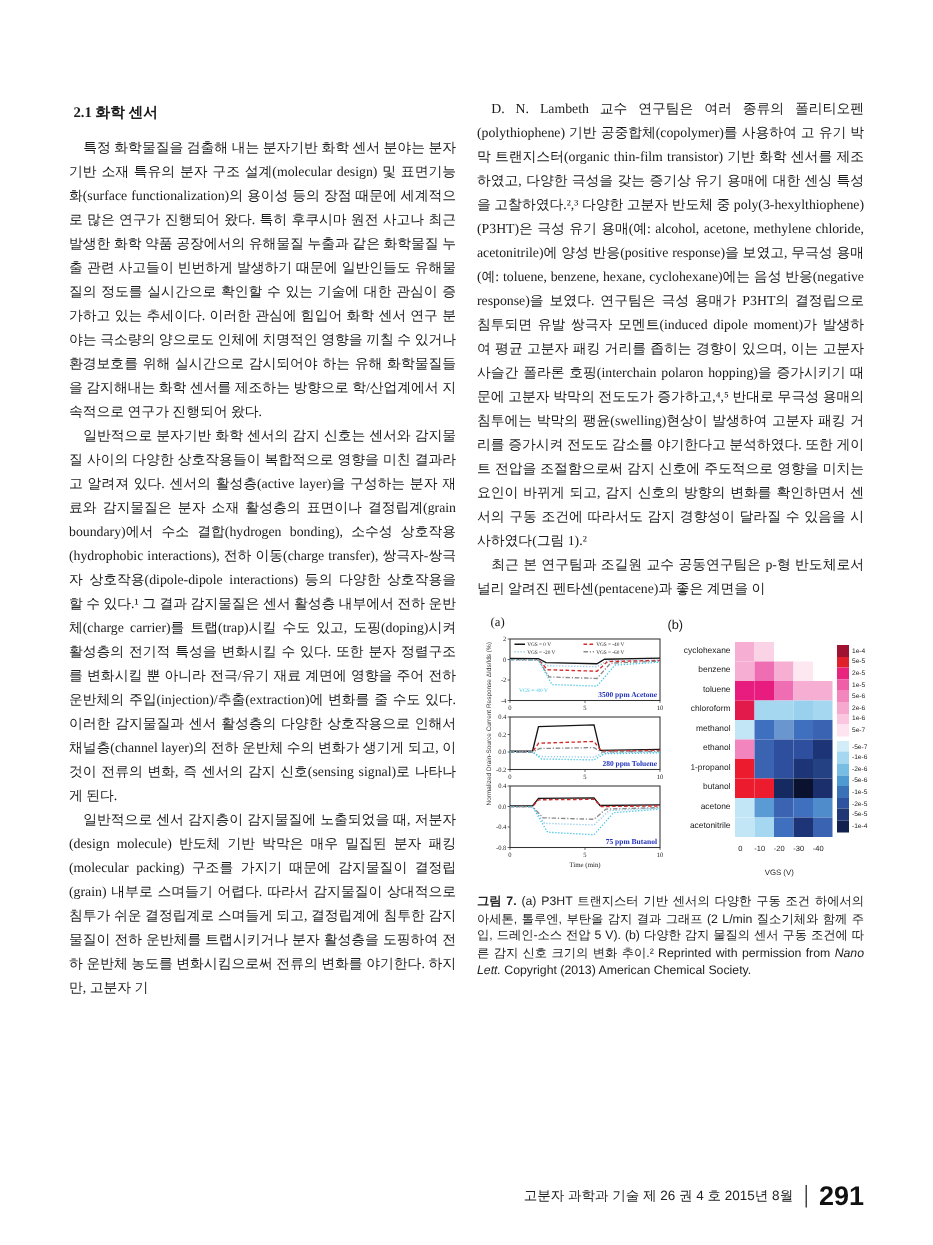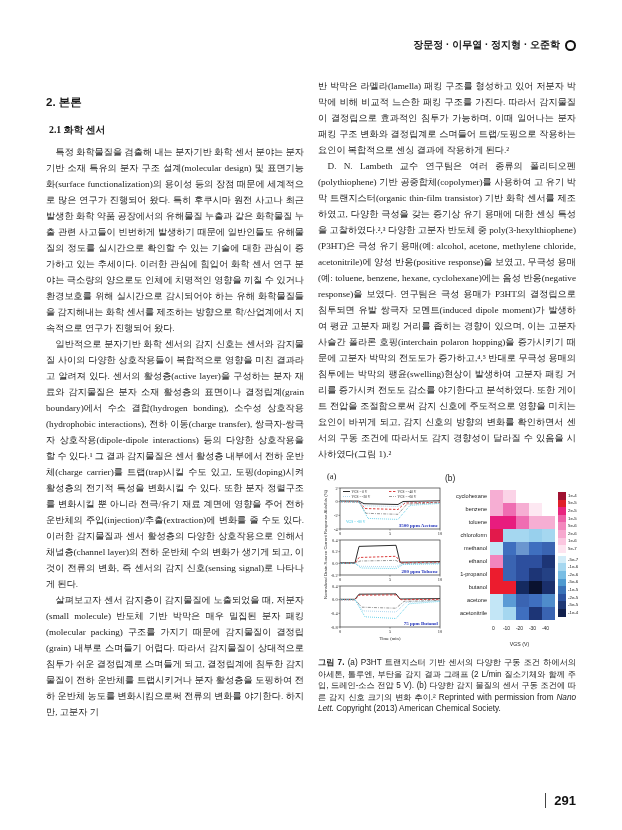--- a/index.html
+++ b/index.html
@@ -35,44 +35,39 @@
   .cb-seg{display:flex;align-items:center;height:7.6px;}
   .cb-seg.gap{margin-top:3px;}
   .cb-sw{width:8px;height:7.6px;}
   .cb-lab{font-size:4.4px;margin-left:2px;color:#222;white-space:nowrap;}
   figcaption{font-size:8.2px;line-height:11.6px;text-align:justify;margin-top:5px;
              font-family:"Liberation Sans","DejaVu Sans",sans-serif;color:#222;}
   footer{position:absolute;right:46px;bottom:22px;display:flex;align-items:center;gap:8px;
          font-family:"Liberation Sans","DejaVu Sans",sans-serif;}
   .journal{font-size:9px;color:#222;}
   .vdiv{width:1.2px;height:15px;background:#444;}
-  .pageno{font-size:13px;font-weight:bold;color:#111;}
+  .pageno{font-size:18px;font-weight:bold;color:#111;}
 </style>
 </head>
 <body>
 
 <div class="page">
   <div class="inner">
-    <header>
-      <span>장문정 · 이무열 · 정지형 · 오준학</span>
-      <span class="o-icon"></span>
-    </header>
 
     <div class="cols">
       <div class="col">
-        <h2>2. 본론</h2>
         <h3>2.1 화학 센서</h3>
         <p class="indent">특정 화학물질을 검출해 내는 분자기반 화학 센서 분야는 분자기반 소재 특유의 분자 구조 설계(molecular design) 및 표면기능화(surface functionalization)의 용이성 등의 장점 때문에 세계적으로 많은 연구가 진행되어 왔다. 특히 후쿠시마 원전 사고나 최근 발생한 화학 약품 공장에서의 유해물질 누출과 같은 화학물질 누출 관련 사고들이 빈번하게 발생하기 때문에 일반인들도 유해물질의 정도를 실시간으로 확인할 수 있는 기술에 대한 관심이 증가하고 있는 추세이다. 이러한 관심에 힘입어 화학 센서 연구 분야는 극소량의 양으로도 인체에 치명적인 영향을 끼칠 수 있거나 환경보호를 위해 실시간으로 감시되어야 하는 유해 화학물질들을 감지해내는 화학 센서를 제조하는 방향으로 학/산업계에서 지속적으로 연구가 진행되어 왔다.</p>
         <p class="indent">일반적으로 분자기반 화학 센서의 감지 신호는 센서와 감지물질 사이의 다양한 상호작용들이 복합적으로 영향을 미친 결과라고 알려져 있다. 센서의 활성층(active layer)을 구성하는 분자 재료와 감지물질은 분자 소재 활성층의 표면이나 결정립계(grain boundary)에서 수소 결합(hydrogen bonding), 소수성 상호작용(hydrophobic interactions), 전하 이동(charge transfer), 쌍극자-쌍극자 상호작용(dipole-dipole interactions) 등의 다양한 상호작용을 할 수 있다.¹ 그 결과 감지물질은 센서 활성층 내부에서 전하 운반체(charge carrier)를 트랩(trap)시킬 수도 있고, 도핑(doping)시켜 활성층의 전기적 특성을 변화시킬 수 있다. 또한 분자 정렬구조를 변화시킬 뿐 아니라 전극/유기 재료 계면에 영향을 주어 전하 운반체의 주입(injection)/추출(extraction)에 변화를 줄 수도 있다. 이러한 감지물질과 센서 활성층의 다양한 상호작용으로 인해서 채널층(channel layer)의 전하 운반체 수의 변화가 생기게 되고, 이것이 전류의 변화, 즉 센서의 감지 신호(sensing signal)로 나타나게 된다.</p>
-        <p class="indent">살펴보고자 센서 감지층이 감지물질에 노출되었을 때, 저분자(small molecule) 반도체 기반 박막은 매우 밀집된 분자 패킹(molecular packing) 구조를 가지기 때문에 감지물질이 결정립(grain) 내부로 스며들기 어렵다. 따라서 감지물질이 상대적으로 침투가 쉬운 결정립계로 스며들게 되고, 결정립계에 침투한 감지물질이 전하 운반체를 트랩시키거나 분자 활성층을 도핑하여 전하 운반체 농도를 변화시킴으로써 전류의 변화를 야기한다. 하지만, 고분자 기</p>
+        <p class="indent">일반적으로 센서 감지층이 감지물질에 노출되었을 때, 저분자(design molecule) 반도체 기반 박막은 매우 밀집된 분자 패킹(molecular packing) 구조를 가지기 때문에 감지물질이 결정립(grain) 내부로 스며들기 어렵다. 따라서 감지물질이 상대적으로 침투가 쉬운 결정립계로 스며들게 되고, 결정립계에 침투한 감지물질이 전하 운반체를 트랩시키거나 분자 활성층을 도핑하여 전하 운반체 농도를 변화시킴으로써 전류의 변화를 야기한다. 하지만, 고분자 기</p>
       </div>
 
       <div class="col">
-        <p>반 박막은 라멜라(lamella) 패킹 구조를 형성하고 있어 저분자 박막에 비해 비교적 느슨한 패킹 구조를 가진다. 따라서 감지물질이 결정립으로 효과적인 침투가 가능하며, 이때 일어나는 분자 패킹 구조 변화와 결정립계로 스며들어 트랩/도핑으로 작용하는 요인이 복합적으로 센싱 결과에 작용하게 된다.²</p>
         <p class="indent">D. N. Lambeth 교수 연구팀은 여러 종류의 폴리티오펜(polythiophene) 기반 공중합체(copolymer)를 사용하여 고 유기 박막 트랜지스터(organic thin-film transistor) 기반 화학 센서를 제조하였고, 다양한 극성을 갖는 증기상 유기 용매에 대한 센싱 특성을 고찰하였다.²,³ 다양한 고분자 반도체 중 poly(3-hexylthiophene) (P3HT)은 극성 유기 용매(예: alcohol, acetone, methylene chloride, acetonitrile)에 양성 반응(positive response)을 보였고, 무극성 용매(예: toluene, benzene, hexane, cyclohexane)에는 음성 반응(negative response)을 보였다. 연구팀은 극성 용매가 P3HT의 결정립으로 침투되면 유발 쌍극자 모멘트(induced dipole moment)가 발생하여 평균 고분자 패킹 거리를 좁히는 경향이 있으며, 이는 고분자 사슬간 폴라론 호핑(interchain polaron hopping)을 증가시키기 때문에 고분자 박막의 전도도가 증가하고,⁴,⁵ 반대로 무극성 용매의 침투에는 박막의 팽윤(swelling)현상이 발생하여 고분자 패킹 거리를 증가시켜 전도도 감소를 야기한다고 분석하였다. 또한 게이트 전압을 조절함으로써 감지 신호에 주도적으로 영향을 미치는 요인이 바뀌게 되고, 감지 신호의 방향의 변화를 확인하면서 센서의 구동 조건에 따라서도 감지 경향성이 달라질 수 있음을 시사하였다(그림 1).²</p>
+        <p class="indent">최근 본 연구팀과 조길원 교수 공동연구팀은 p-형 반도체로서 널리 알려진 펜타센(pentacene)과 좋은 계면을 이</p>
 
         <figure>
           <div class="panel-a">
             <div class="ylabel">Normalized Drain-Source Current Response ΔIds/Ids (%)</div>
             <div class="charts">
               <div><span class="pa-label">(a)</span></div>
               <svg width="116" height="52" viewBox="0 0 116 52">
                   <rect x="13" y="2" width="100" height="41" fill="none" stroke="#333" stroke-width="0.7"></rect>
                   <line x1="11.4" y1="2" x2="13" y2="2" stroke="#333" stroke-width="0.5"></line>
     <text x="10.6" y="3.6" font-size="4.4" text-anchor="end" fill="#222">2</text>
@@ -317,16 +312,17 @@
         </figure>
 
         <figcaption>
           <b>그림 7.</b><span> (a) P3HT 트랜지스터 기반 센서의 다양한 구동 조건 하에서의 아세톤, 톨루엔, 부탄올 감지 결과 그래프 (2 L/min 질소기체와 함께 주입, 드레인-소스 전압 5 V). (b) 다양한 감지 물질의 센서 구동 조건에 따른 감지 신호 크기의 변화 추이.² Reprinted with permission from </span><i>Nano Lett.</i><span> Copyright (2013) American Chemical Society.</span>
         </figcaption>
       </div>
     </div>
   </div>
 
   <footer>
+    <span class="journal">고분자 과학과 기술   제 26 권 4 호 2015년 8월</span>
     <span class="vdiv"></span>
     <span class="pageno">291</span>
   </footer>
 </div>
 
 </body></html>

